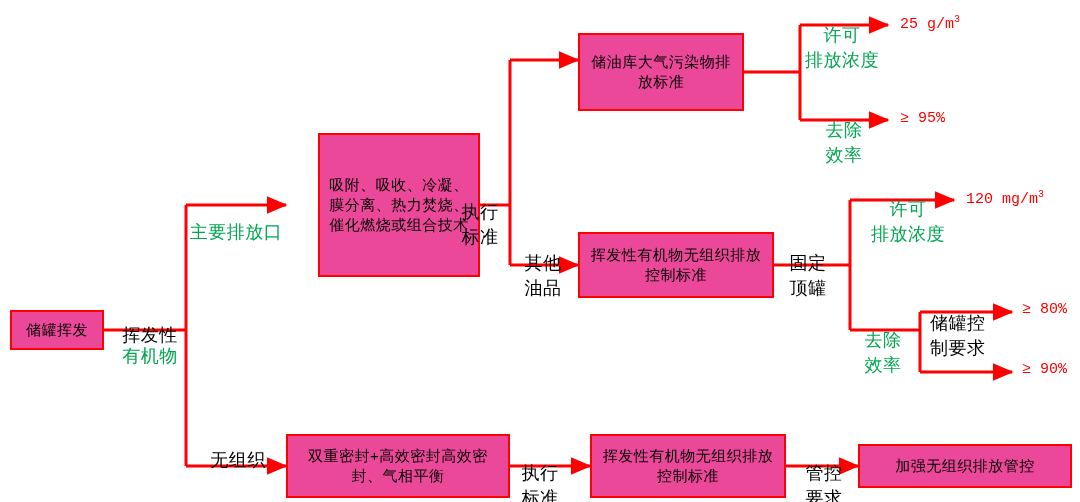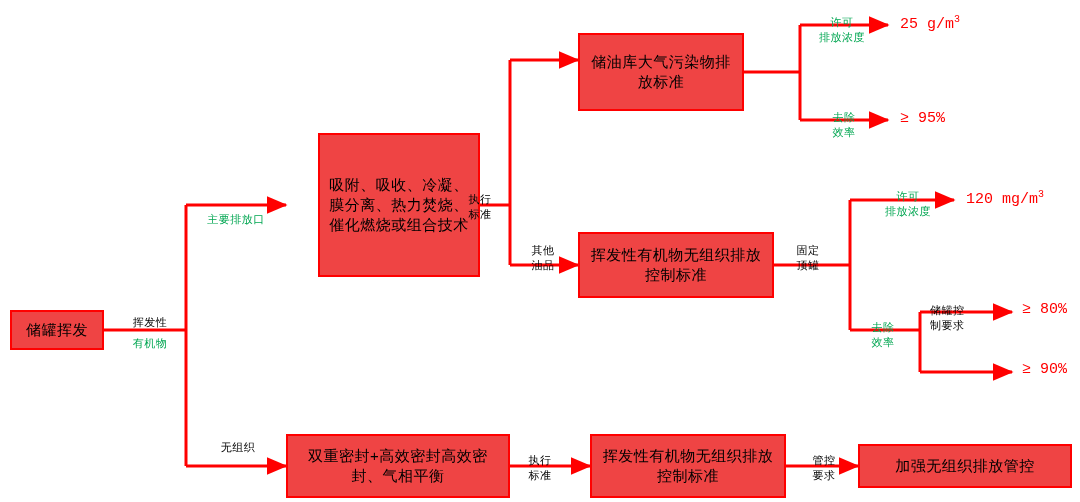--- a/index.html
+++ b/index.html
@@ -30,30 +30,31 @@
     box-sizing: border-box;
     border: 2px solid #ff0000;
     color: #000000;
     display: flex;
     align-items: center;
     justify-content: center;
     text-align: center;
     line-height: 1.35;
     font-size: 15px;
     letter-spacing: 0.5px;
-    background: #ef4444;
+    background: #ec4899;
   }
   .lbl {
     position: absolute;
     text-align: center;
     line-height: 1.35;
-    font-size: 11px;
+    font-size: 18px;
     letter-spacing: 0.5px;
     white-space: pre-line;
     background: transparent;
+    font-family: Liberation Mono, monospace;
   }
   .lbl.black { color: #000000; }
   .lbl.green { color: #00a651; }
   .val {
     position: absolute;
     color: #ff0000;
     font-size: 15px;
     white-space: nowrap;
     font-family: Liberation Mono, monospace;
   }

